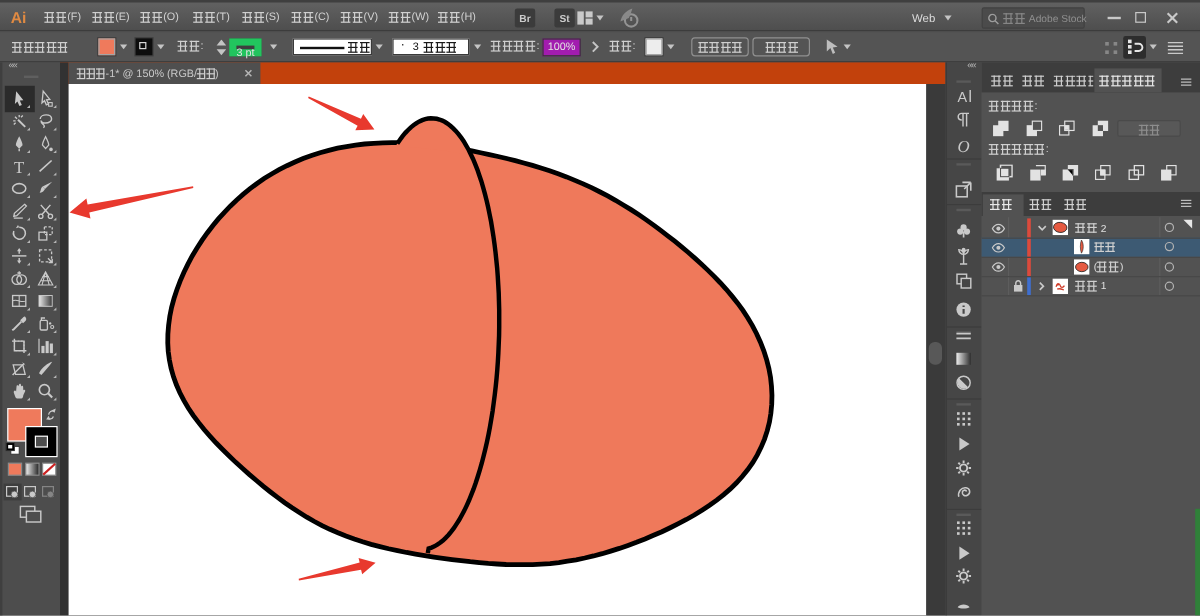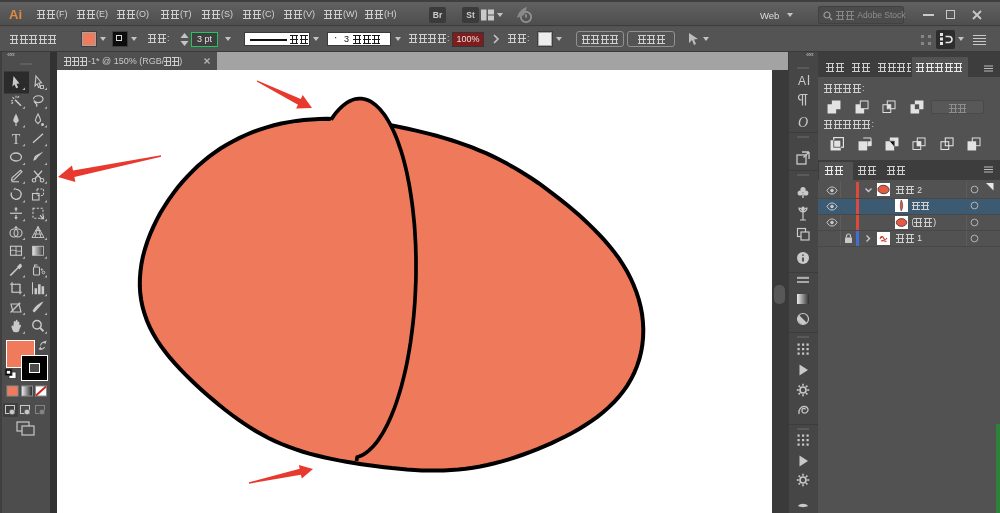--- a/index.html
+++ b/index.html
@@ -79,35 +79,35 @@
   <span class="car abs" style="left:100px;top:10px;"></span>
   <div class="abs" style="left:113px;top:5px;width:14px;height:14px;background:#0d0d0d;box-shadow:0 0 0 1px #3e3e3e;">
     <div class="abs" style="left:3px;top:3px;width:6px;height:6px;border:1.5px solid #d8d8d8;"></div>
   </div>
   <span class="car abs" style="left:131px;top:10px;"></span>
   <div class="abs" style="left:148px;top:7px;border-bottom:1px dotted #a9a9a9;padding-bottom:1px;"><i class="z"></i><i class="z"></i><span class="lat">:</span></div>
   <svg class="abs" style="left:180px;top:6px;" width="9" height="13" viewBox="0 0 9 13">
       <path d="M4.5 0 L8.5 5 L0.5 5 Z" fill="#c4c4c4"></path>
       <path d="M4.5 13 L8.5 8 L0.5 8 Z" fill="#c4c4c4"></path>
     </svg>
-  <div class="abs" style="left:191px;top:5px;width:27px;height:15px;background:#3e3e3e;border:1px solid #22c55e;color:#e2e2e2;font-size:9px;line-height:13px;text-align:center;">3 pt</div>
+  <div class="abs" style="left:191px;top:5px;width:27px;height:15px;background:#3e3e3e;border:6px solid #22c55e;color:#e2e2e2;font-size:9px;line-height:13px;text-align:center;">3 pt</div>
   <span class="car abs" style="left:225px;top:10px;"></span>
   <div class="abs" style="left:244px;top:5px;width:66px;height:14px;background:#ffffff;border:1px solid #3a3a3a;">
     <div class="abs" style="left:5px;top:5.5px;width:37px;height:2.5px;background:#111111;"></div>
     <span class="abs" style="left:45px;top:2px;"><i class="z d"></i><i class="z d"></i></span>
   </div>
   <span class="car abs" style="left:313px;top:10px;"></span>
   <div class="abs" style="left:327px;top:5px;width:64px;height:14px;background:#ffffff;border:1px solid #3a3a3a;">
     <span class="abs" style="left:6px;top:-1px;color:#111;font-size:10px;">·</span>
     <span class="abs" style="left:16px;top:1px;color:#111;font-size:9px;">3</span>
     <span class="abs" style="left:25px;top:2px;"><i class="z d"></i><i class="z d"></i><i class="z d"></i></span>
   </div>
   <span class="car abs" style="left:395px;top:10px;"></span>
   <div class="abs" style="left:409px;top:7px;border-bottom:1px dotted #a9a9a9;padding-bottom:1px;"><i class="z"></i><i class="z"></i><i class="z"></i><i class="z"></i><span class="lat">:</span></div>
-  <div class="abs" style="left:452px;top:5px;width:32px;height:15px;background:#7f1d1d;border:1px solid #353535;color:#e2e2e2;font-size:9px;line-height:13px;text-align:center;">100%</div>
+  <div class="abs" style="left:452px;top:5px;width:32px;height:15px;background:#a21caf;border:1px solid #353535;color:#e2e2e2;font-size:9px;line-height:13px;text-align:center;">100%</div>
   <svg class="abs" style="left:492px;top:7px;" width="8" height="10" viewBox="0 0 8 10">
       <path d="M2 1 L6 5 L2 9" stroke="#c4c4c4" stroke-width="1.6" fill="none"></path>
     </svg>
   <div class="abs" style="left:508px;top:7px;"><i class="z"></i><i class="z"></i><span class="lat">:</span></div>
   <div class="abs" style="left:538px;top:5px;width:14px;height:14px;background:#ededed;border:1px solid #a5a5a5;box-shadow:0 0 0 1px #3e3e3e;"></div>
   <span class="car abs" style="left:556px;top:10px;"></span>
   <div class="abs" style="left:576px;top:4px;width:48px;height:16px;border:1px solid #909090;border-radius:3px;text-align:center;padding-top:3px;"><i class="z"></i><i class="z"></i><i class="z"></i><i class="z" style="margin-right:0;"></i></div>
   <div class="abs" style="left:627px;top:4px;width:48px;height:16px;border:1px solid #909090;border-radius:3px;text-align:center;padding-top:3px;"><i class="z"></i><i class="z"></i><i class="z" style="margin-right:0;"></i></div>
   <svg class="abs" style="left:684px;top:5px;" width="16" height="15" viewBox="0 0 16 15">
     <path d="M5 1 L5 11 L8 8 L10 13 L12 12 L10 7.5 L14 7 Z" fill="#bdbdbd"></path>
@@ -126,21 +126,21 @@
         <rect x="4" y="12" width="3" height="3" fill="#e6e6e6"></rect>
       <path d="M9.5 6.5 h3.5 a3 3 0 0 1 0 6 h-3.5" stroke="#e6e6e6" stroke-width="1.6" fill="none"></path>
     </svg>
   </div>
   <span class="car abs" style="left:958px;top:10px;"></span>
   <svg class="abs" style="left:973px;top:7px;" width="13" height="11" viewBox="0 0 13 11">
     <path d="M0 1.5 h13 M0 4.5 h13 M0 7.5 h13 M0 10.5 h13" stroke="#c9c9c9" stroke-width="1.2"></path>
   </svg>
 </div>
 
-<div class="abs" id="tabbar" style="left:50px;top:52px;width:738px;height:18px;background:#a3a3a3;">
+<div class="abs" id="tabbar" style="left:50px;top:52px;width:738px;height:18px;background:#c2410c;">
   <div class="abs" style="left:7px;top:0;width:160px;height:18px;background:#4f4f4f;">
     <div class="abs" style="left:7px;top:5px;"><i class="z" style="width:7px;margin-right:1px;"></i><i class="z" style="width:7px;margin-right:1px;"></i><i class="z" style="width:7px;margin-right:1px;"></i><span class="lat" style="font-size:9px;color:#c9c9c9;">-1* @ 150% (RGB/</span><i class="z" style="width:7px;margin-right:1px;"></i><i class="z" style="width:7px;margin-right:0;"></i><span class="lat" style="font-size:9px;color:#c9c9c9;">)</span></div>
     <svg class="abs" style="left:146px;top:5px;" width="8" height="8" viewBox="0 0 8 8">
         <path d="M1.5 1.5 L6.5 6.5 M6.5 1.5 L1.5 6.5" stroke="#b5b5b5" stroke-width="1.3"></path>
       </svg>
   </div>
 </div>
 
 <div class="abs" id="toolbar" style="left:0;top:52px;width:50px;height:461px;background:#4d4d4d;border-left:2px solid #3f3f3f;">
   <span class="abs" style="left:5px;top:-2px;color:#b5b5b5;font-size:8px;letter-spacing:-1px;">««</span>

